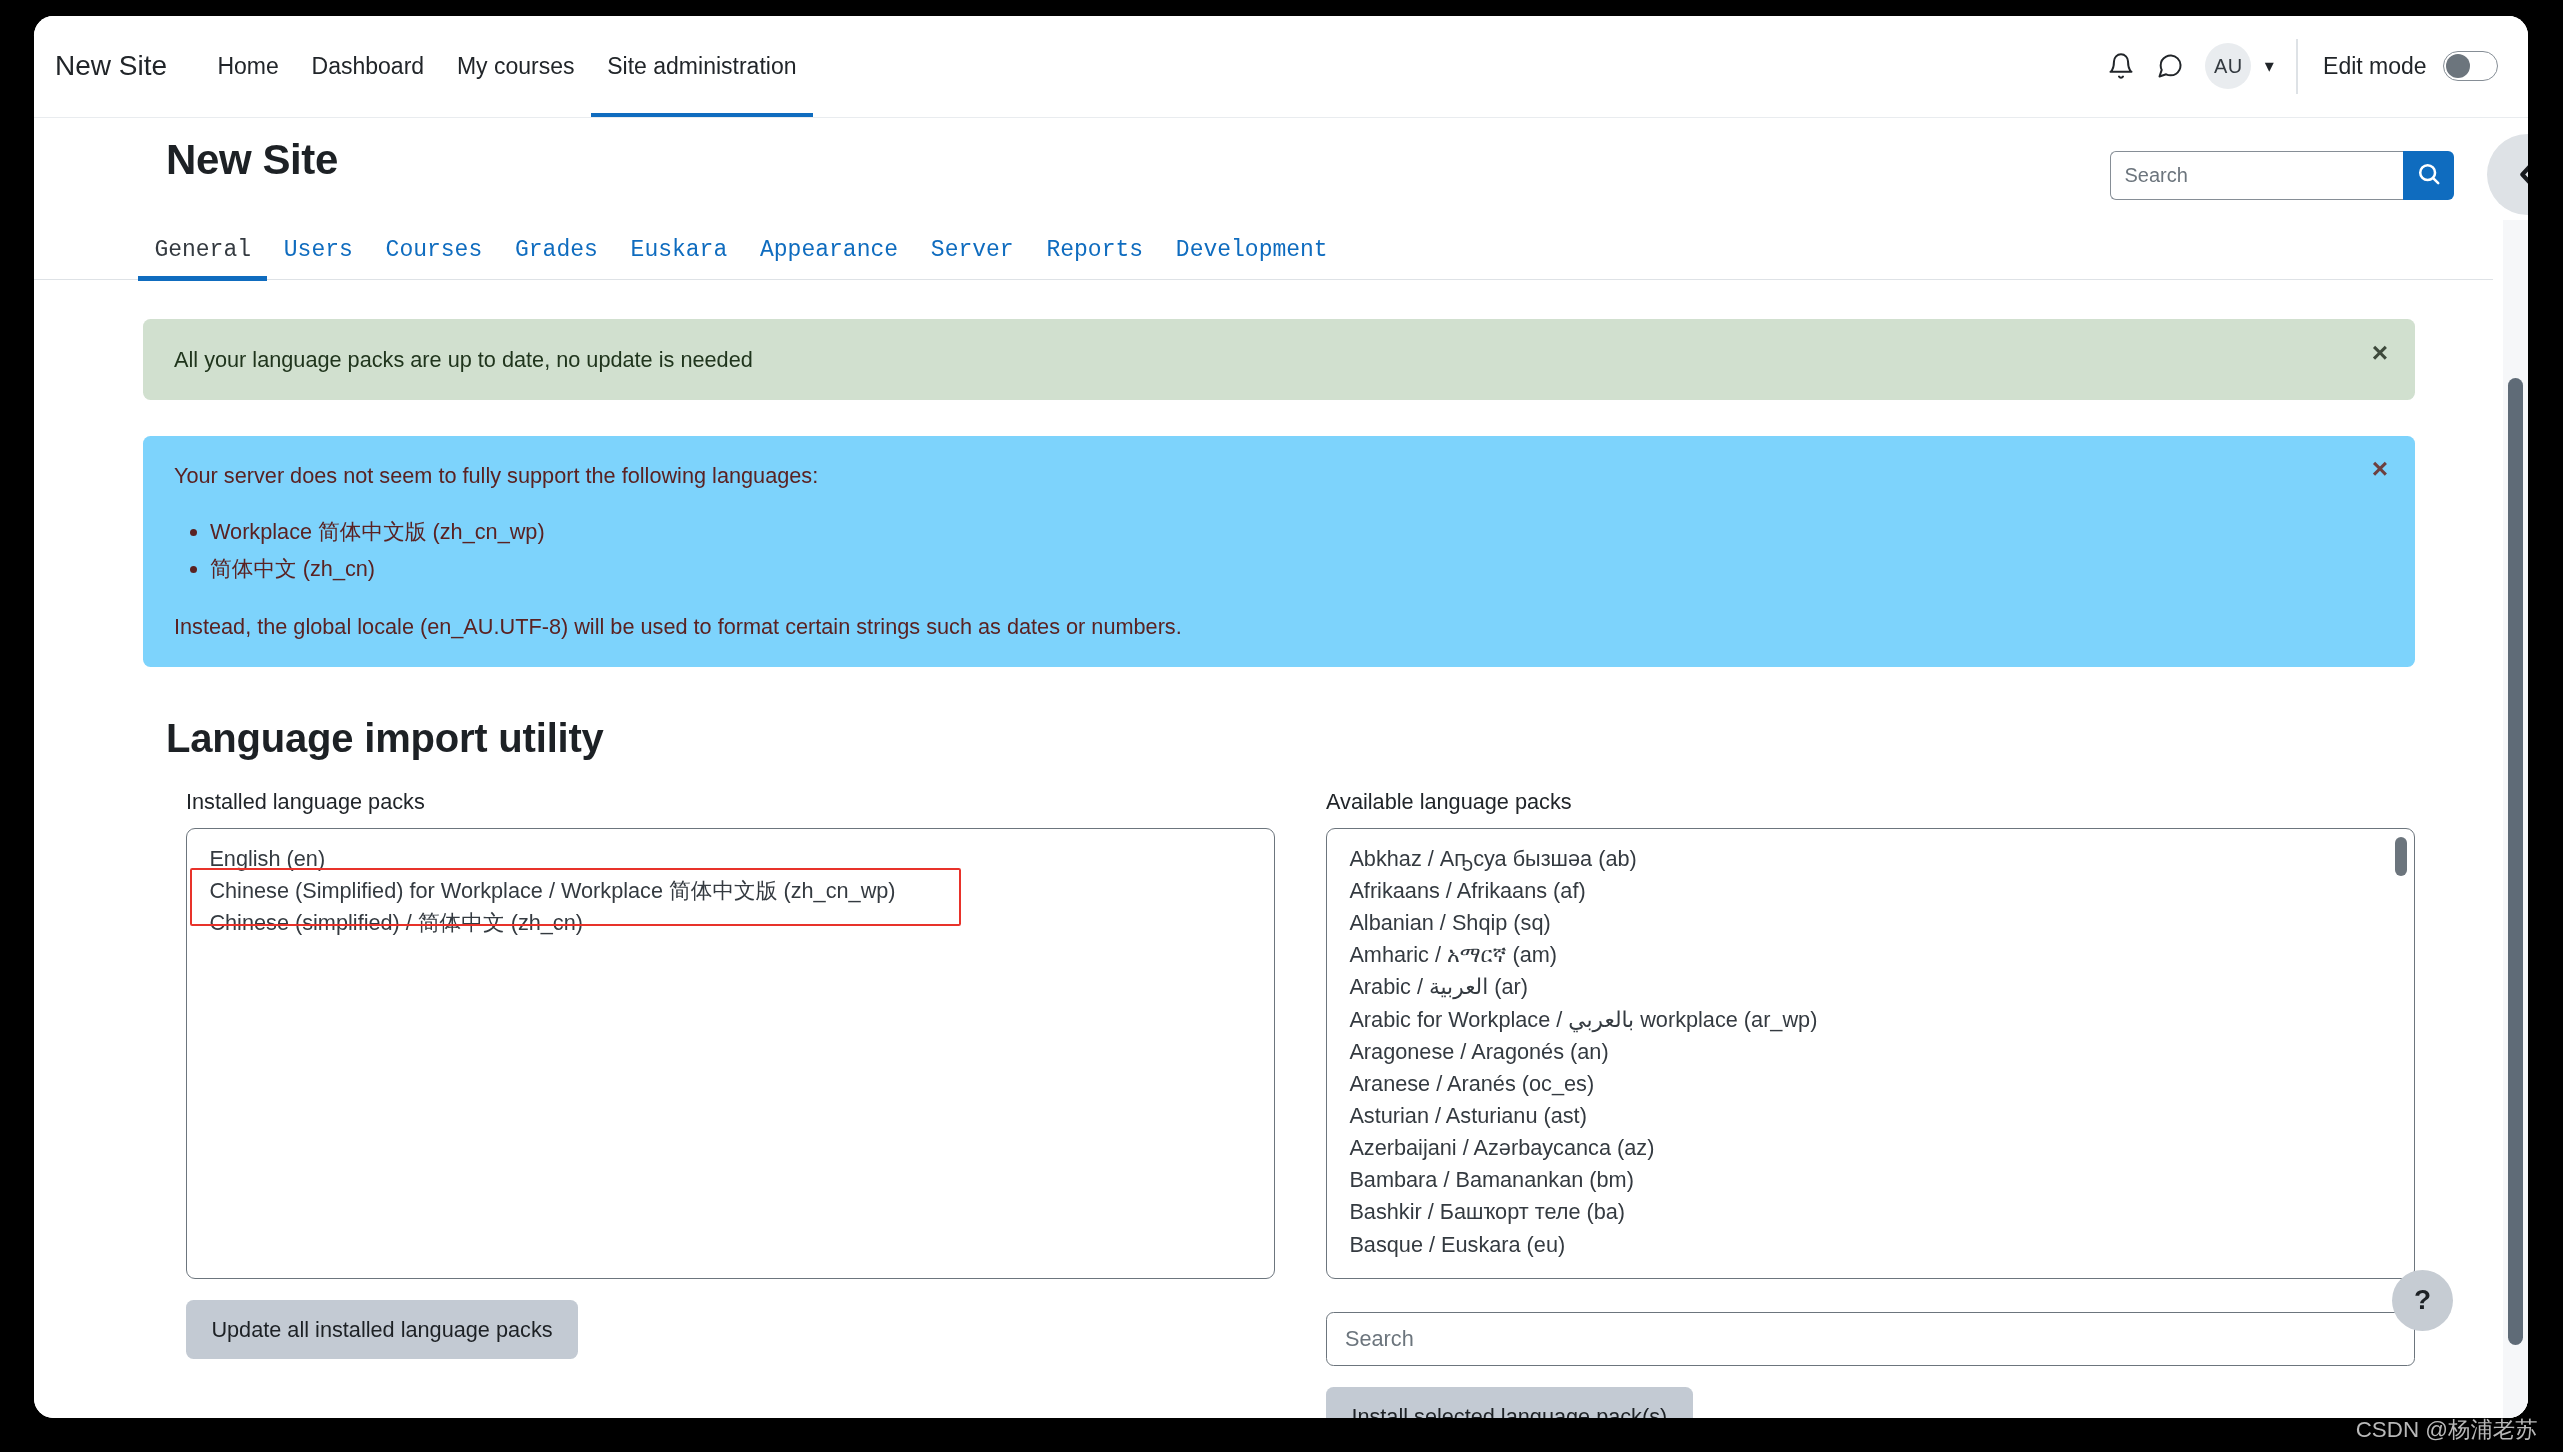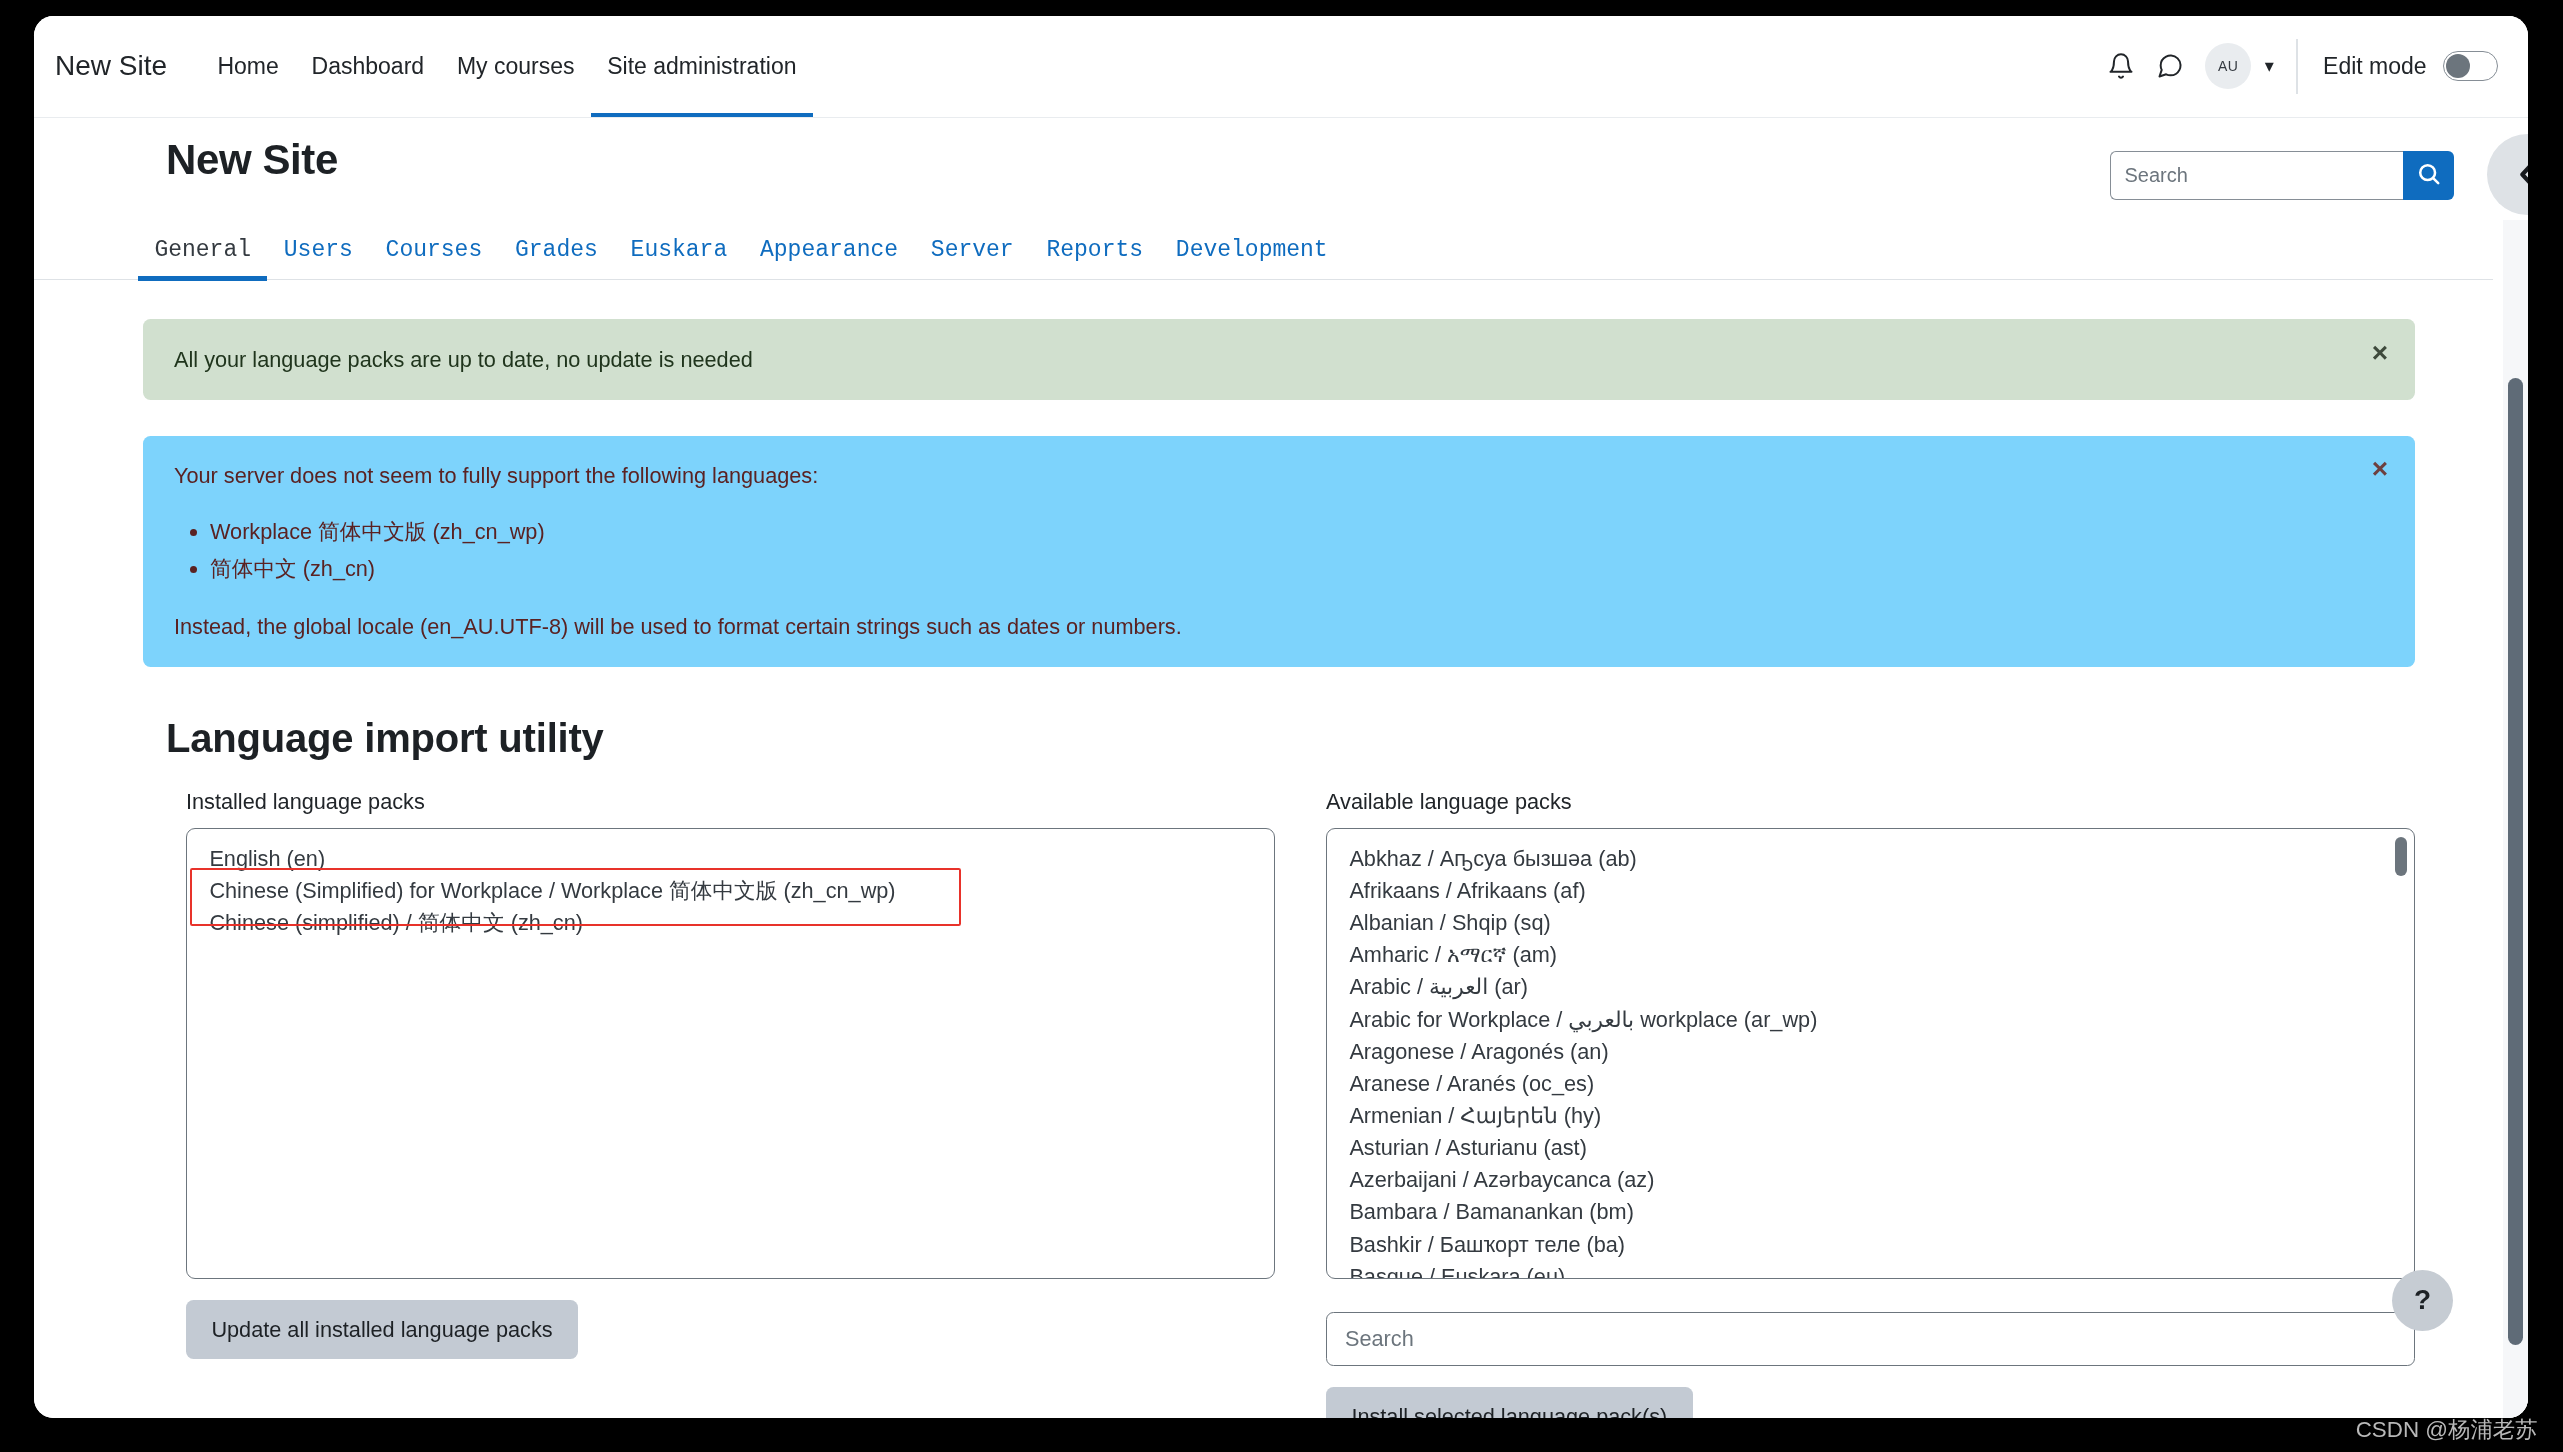--- a/index.html
+++ b/index.html
@@ -77,21 +77,21 @@
   #avatar-group {
     display: flex; align-items: center;
     margin-left: 10.5px;
     cursor: pointer;
   }
   #avatar {
     width: 46px; height: 46px;
     border-radius: 50%;
     background: #e9ecef;
     display: flex; align-items: center; justify-content: center;
-    font-size: 14px; color: #343a40;
+    font-size: 20px; color: #343a40;
     letter-spacing: 0.4px;
   }
   #avatar-caret { margin-left: 13.5px; font-size: 18px; color: #212529; }
   #topbar-divider {
     width: 1.5px; height: 55px;
     background: #dee2e6;
     margin: 0 25.4px 0 22.4px;
   }
   #editmode-wrap { display: flex; align-items: center; gap: 16.4px; cursor: pointer; }
   #editmode-label { font-size: 23px; color: #212529; white-space: nowrap; }
@@ -469,21 +469,20 @@
           <div class="col-label">Available language packs</div>
           <div class="listbox">
             <div class="listbox-item">Abkhaz / Аҧсуа бызшәа (ab)</div>
             <div class="listbox-item">Afrikaans / Afrikaans (af)</div>
             <div class="listbox-item">Albanian / Shqip (sq)</div>
             <div class="listbox-item">Amharic / አማርኛ (am)</div>
             <div class="listbox-item">Arabic / العربية (ar)</div>
             <div class="listbox-item">Arabic for Workplace / بالعربي workplace (ar_wp)</div>
             <div class="listbox-item">Aragonese / Aragonés (an)</div>
             <div class="listbox-item">Aranese / Aranés (oc_es)</div>
-            <div class="listbox-item">Armenian / Հայերեն (hy)</div>
             <div class="listbox-item">Asturian / Asturianu (ast)</div>
             <div class="listbox-item">Azerbaijani / Azərbaycanca (az)</div>
             <div class="listbox-item">Bambara / Bamanankan (bm)</div>
             <div class="listbox-item">Bashkir / Башҡорт теле (ba)</div>
             <div class="listbox-item">Basque / Euskara (eu)</div>
 
             <div class="list-scrollbar"></div>
           </div>
           <input class="search-field" type="text" placeholder="Search" style="">
           <div class="btn-row2">

